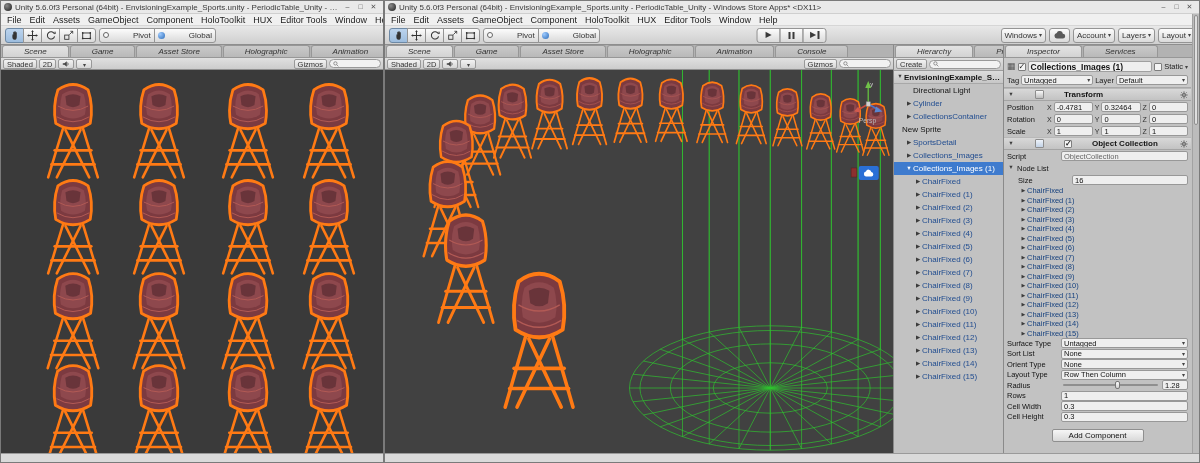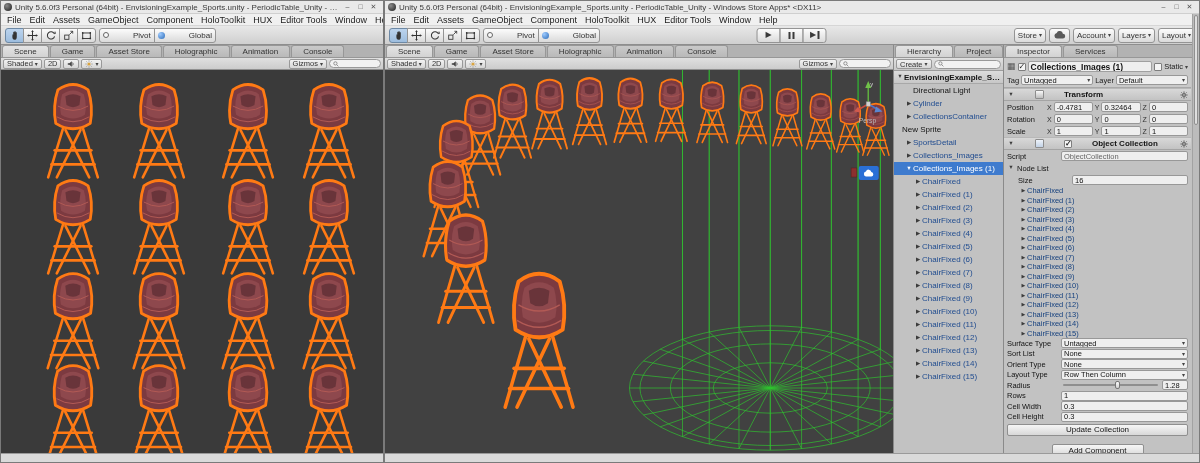--- a/index.html
+++ b/index.html
@@ -38,25 +38,25 @@
   .dd-arrow{font-size:6px;color:#444;line-height:1;}
   .cloud-ic{width:13px;height:8px;display:block;}
   
   .main{flex:1;display:flex;min-height:0;}
   .pane{display:flex;flex-direction:column;min-width:0;}
   .scenepane{flex:1;}
   .hierarchy{width:110px;flex:0 0 auto;border-left:1px solid #8a8a8a;background:#c2c2c2;}
   .inspector{width:196px;flex:0 0 auto;border-left:1px solid #8a8a8a;background:#c2c2c2;}
   
   .tabbar{height:13px;background:#b2b2b2;display:flex;align-items:flex-end;padding:1px 1px 0 1px;gap:1px;flex:0 0 auto;border-bottom:1px solid #979797;overflow:hidden;}
-  .tab{height:12px;padding:0 11px;font-size:8px;color:#333;background:linear-gradient(#c9c9c9,#b9b9b9);border:1px solid #979797;border-bottom:none;border-radius:3px 3px 0 0;display:inline-flex;align-items:center;white-space:nowrap;}
+  .tab{height:12px;padding:0 21px;font-size:8px;color:#333;background:linear-gradient(#c9c9c9,#b9b9b9);border:1px solid #979797;border-bottom:none;border-radius:3px 3px 0 0;display:inline-flex;align-items:center;white-space:nowrap;font-style:italic;}
   .tab.active{background:linear-gradient(#e3e3e3,#d3d3d3);}
   
   .scenetoolbar{height:12px;background:linear-gradient(#e0e0e0,#cccccc);border-bottom:1px solid #909090;display:flex;align-items:center;font-size:7.5px;color:#333;padding:0 2px;gap:2px;flex:0 0 auto;}
-  .minibtn{height:10px;border:1px solid #999;background:linear-gradient(#f2f2f2,#d6d6d6);border-radius:2px;font-size:7.5px;display:inline-flex;align-items:center;padding:0 3px;gap:2px;color:#333;white-space:nowrap;}
+  .minibtn{height:10px;border:1px solid #999;background:linear-gradient(#f2f2f2,#d6d6d6);border-radius:2px;font-size:7.5px;display:inline-flex;align-items:center;padding:0 3px;gap:2px;color:#333;white-space:nowrap;flex-direction:column;}
   .sicon{width:8px;height:8px;display:block;}
   .tb-spacer{flex:1;}
   .searchbox{height:9px;width:52px;background:#f2f2f2;border:1px solid #999;border-radius:5px;font-size:7px;color:#888;display:inline-flex;align-items:center;padding:0 3px;gap:2px;}
   .searchbox.grow{flex:1;}
   .mag{width:6px;height:6px;display:block;flex:0 0 auto;}
   
   .scene{flex:1;position:relative;overflow:hidden;background:#3d3d3d;}
   .scene svg{width:100%;height:100%;display:block;}
   
   .statusbar{height:9px;background:#dadada;border-top:1px solid #9a9a9a;flex:0 0 auto;}
@@ -338,21 +338,21 @@
         </span>
       <span class="toolbtn">
           <span class="pause-ic"></span>
         </span>
       <span class="toolbtn">
           <span class="step-ic">▶</span>
         </span>
     </span>
     <span class="rightctrls">
       <span class="toolbtn">
-          <span>Store</span>
+          <span>Windows</span>
           <span class="dd-arrow">▾</span>
         </span>
       <span class="toolbtn">
           <svg class="cloud-ic" viewBox="0 0 14 9">
             <path d="M4 8.5A3.2 3.2 0 0 1 3.9 2.2A3.6 3.6 0 0 1 10.8 3.1A2.6 2.6 0 0 1 10.6 8.5Z" fill="#5a5a5a"></path>
           </svg>
         </span>
       <span class="toolbtn">
           <span>Account</span>
           <span class="dd-arrow">▾</span>
@@ -825,23 +825,20 @@
             </div>
             <div class="irow oc-row">
               <span class="ilabel wide">Cell Width</span>
               <span class="ifield">0.3</span>
             </div>
             <div class="irow oc-row">
               <span class="ilabel wide">Cell Height</span>
               <span class="ifield">0.3</span>
             </div>
           </div>
-        <div class="irow" style="height:15px;">
-          <button class="ubtn wide-btn">Update Collection</button>
-        </div>
         <div class="addcomp-row">
           <button class="ubtn addcomp">Add Component</button>
         </div>
       </div>
       <div class="vscroll" style="position:absolute;right:0;top:13px;bottom:9px;">
           <div class="vthumb"></div>
         </div>
     </div>
   </div>
   <div class="statusbar"></div>

